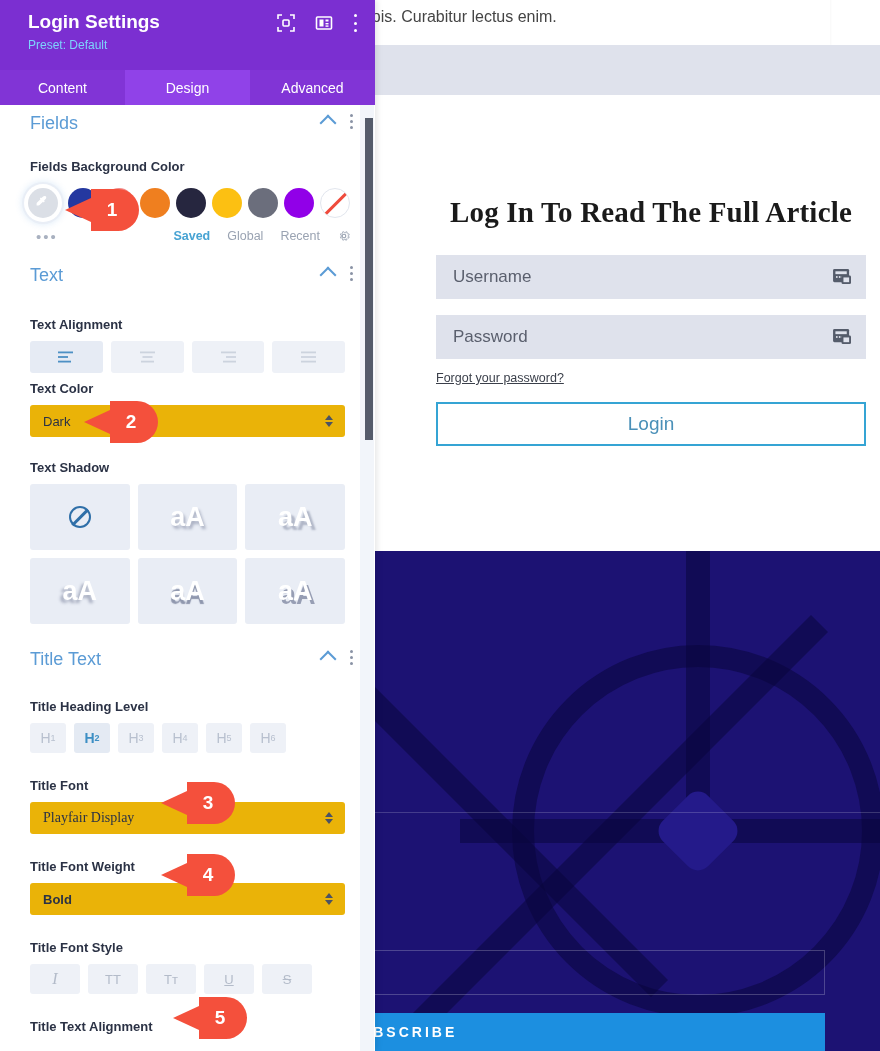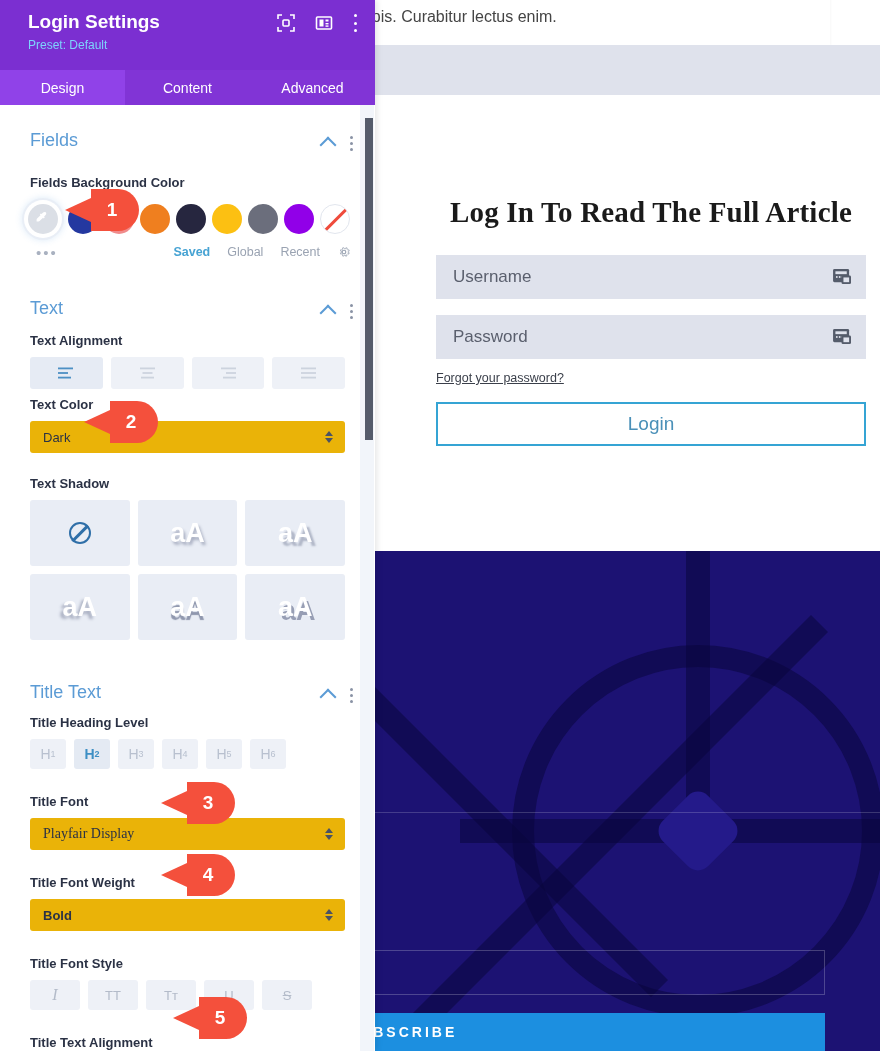--- a/index.html
+++ b/index.html
@@ -163,21 +163,21 @@
   .scrollbar-track {
     position: absolute; right: 1px; top: 0; width: 14px; height: 946px;
     background: #f2f5fa;
   }
   .scrollbar-thumb {
     position: absolute; right: 1px; top: 13px;
     width: 8px; height: 322px; background: #555c6b; border-radius: 0;
   }
 
   .section-head {
-    display: flex; align-items: flex-end; justify-content: space-between;
+    display: flex; align-items: flex-start; justify-content: space-between;
     padding: 0 22px 0 30px; height: 38px;
   }
   .section-title { color: #5b9bd5; font-size: 18px; }
   .section-head-icons { display: flex; align-items: center; gap: 16px; }
   .chevron-up {
     width: 12px; height: 12px;
     border-left: 2px solid #5b9bd5; border-top: 2px solid #5b9bd5;
     transform: rotate(45deg); margin-top: 4px; cursor: pointer;
   }
   .kebab-dark { width: 3px; height: 15px; display:flex; flex-direction:column;
@@ -393,22 +393,22 @@
       </svg>
       <div class="kebab">
           <i></i>
           <i></i>
           <i></i>
         </div>
     </div>
   </div>
 
   <div class="panel-tabs">
+    <div class="panel-tab">Content</div>
     <div class="panel-tab active">Design</div>
-    <div class="panel-tab">Content</div>
     <div class="panel-tab">Advanced</div>
   </div>
 
   <div class="panel-body">
 
     <div class="scrollbar-track">
       <div class="scrollbar-thumb"></div>
     </div>
 
     <div class="section-head" style="margin-top:8px;">
@@ -416,21 +416,21 @@
       <span class="section-head-icons">
         <span class="chevron-up"></span>
         <span class="kebab-dark">
             <i></i>
             <i></i>
             <i></i>
           </span>
       </span>
     </div>
 
-    <div class="field-label" style="margin-top:24px;">Fields Background Color</div>
+    <div class="field-label" style="margin-top:8px;">Fields Background Color</div>
 
     <div class="swatch-row">
       <span class="swatch picker">
         <svg width="16" height="16" viewBox="0 0 16 16">
           <path d="M11.2 1.6c-.9-.9-2.3-.9-3.1 0L6.6 3.1 5.9 2.4 4.8 3.5l.7.7-3.4 3.4c-.3.3-.5.7-.5 1.1v1.9l1.9 0c.4 0 .8-.2 1.1-.5l3.4-3.4.7.7 1.1-1.1-.7-.7 1.5-1.5c.9-.9.9-2.3 0-3.1z" fill="#ffffff"></path>
         </svg>
       </span>
       <span class="swatch" style="background:#2438a0"></span>
       <span class="swatch" style="background:#f08b8b"></span>
       <span class="swatch" style="background:#ef7f1f"></span>

